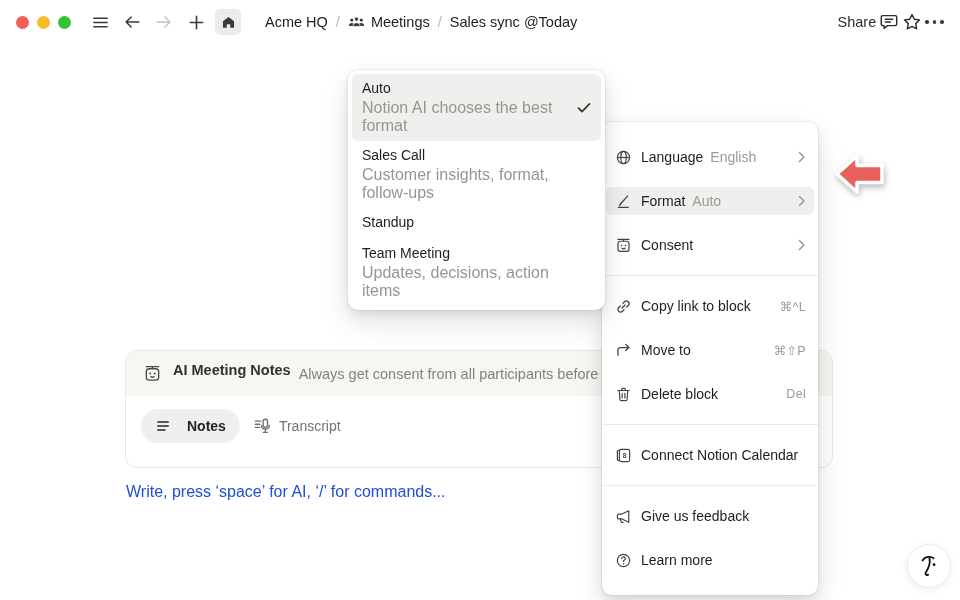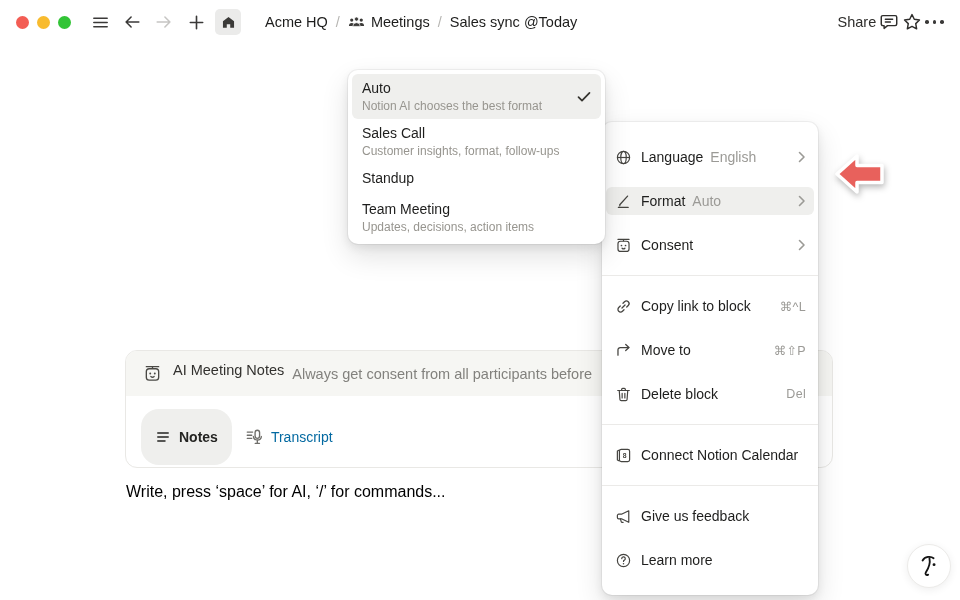--- a/index.html
+++ b/index.html
@@ -35,21 +35,21 @@
   
   .menu-shadow {
     background:#fff; border-radius:10px;
     box-shadow: 0 0 0 1px rgba(15,15,15,0.05), 0 4px 10px rgba(15,15,15,0.08), 0 12px 28px rgba(15,15,15,0.12);
   }
   .format-menu { position:absolute; left:348px; top:70px; width:257px; padding:4px 0; z-index:30; }
   .fm-item { margin:0 4px; padding:6px 10px; border-radius:6px; display:flex; align-items:center; }
   .fm-item.selected { background:#efefed; }
   .fm-text { flex:1; }
   .fm-title { font-size:14px; color:#1e1e1d; margin-bottom:3px; }
-  .fm-sub { font-size:12px; color:#97958f; }
+  .fm-sub { font-size:16px; color:#97958f; }
   .fm-check { color:#35342f; margin-left:8px; }
 
   .context-menu { position:absolute; left:602px; top:122px; width:216px; padding:5px 0; z-index:20; }
   .cm-row { margin:16px 4px; padding:0 8px; height:28px; display:flex; align-items:center; border-radius:6px; font-size:14px; color:#1e1e1d; }
   .cm-row.hl { background:#efefed; }
   .cm-icon { width:18px; display:flex; justify-content:center; margin-right:9px; color:#454440; flex:none; }
   .cm-value { color:#9b9a96; margin-left:7px; }
   .cm-right { margin-left:auto; display:flex; align-items:center; }
   .cm-shortcut { color:#9b9a96; font-size:12.5px; letter-spacing:0.3px; }
   .cm-chevron { color:#9b9a96; margin-left:auto; }
@@ -57,34 +57,34 @@
 
   
   .annot-arrow { position:absolute; left:833px; top:151px; z-index:40;
     filter: drop-shadow(1px 3px 3px rgba(0,0,0,0.28)); }
 
   
   .ai-block { position:absolute; left:125px; top:350px; width:708px; height:118px;
     border:1px solid #e9e8e5; border-radius:12px; background:#fff; z-index:5; overflow:hidden; }
   .ai-header { height:45px; background:#f6f6f3; display:flex; align-items:center;
     padding:0 17px; white-space:nowrap; overflow:hidden; color:#434240; }
-  .ai-title { font-weight:normal; font-size:14.5px; color:#32312e; margin:0 8px 8px 11px; }
+  .ai-title { font-weight:bold; font-size:14.5px; color:#32312e; margin:0 8px 8px 11px; }
   .ai-desc { font-size:14.5px; color:#82817d; }
   .ai-body { display:flex; align-items:center; padding:13px 14px 0 15px; }
-  .tab-pill { display:flex; align-items:center; gap:8px; padding:20px 14px; border-radius:18px; font-size:14px; }
+  .tab-pill { display:flex; align-items:center; gap:16px; padding:9px 14px; border-radius:18px; font-size:14px; }
   .tab-pill.active { background:#efefed; font-weight:bold; color:#242422; }
-  .tab-plain { display:flex; align-items:center; gap:8px; margin-left:13px; color:#0369a1; font-size:14px; }
+  .tab-plain { display:flex; align-items:center; gap:8px; margin-left:13px; color:#737373; font-size:14px; }
   .spacer { flex:1; }
   .consent-pill { display:flex; align-items:center; gap:9px; background:#15803d;
     border-radius:8px; padding:8px 13px; font-size:14px; font-weight:bold; color:#242422; }
   .rec-dot { width:11px; height:11px; border-radius:50%; background:#e5484d; }
   .block-more { color:#8f8e8a; font-size:16px; letter-spacing:1px; margin:0 6px 0 11px; font-weight:bold; }
 
   
-  .editor-line { position:absolute; left:126px; top:483px; font-size:16px; color:#000000; z-index:1; }
+  .editor-line { position:absolute; left:126px; top:483px; font-size:16px; color:#1d4ed8; z-index:1; }
 
   
   .ai-fab { position:absolute; left:907px; top:544px; width:44px; height:44px; border-radius:50%;
     background:#fff; border:1px solid #ecebe9; box-shadow:0 2px 8px rgba(0,0,0,0.07);
     display:flex; align-items:center; justify-content:center; color:#141414; z-index:10; }
 </style>
 </head>
 <body>
 
 <div class="stage">

